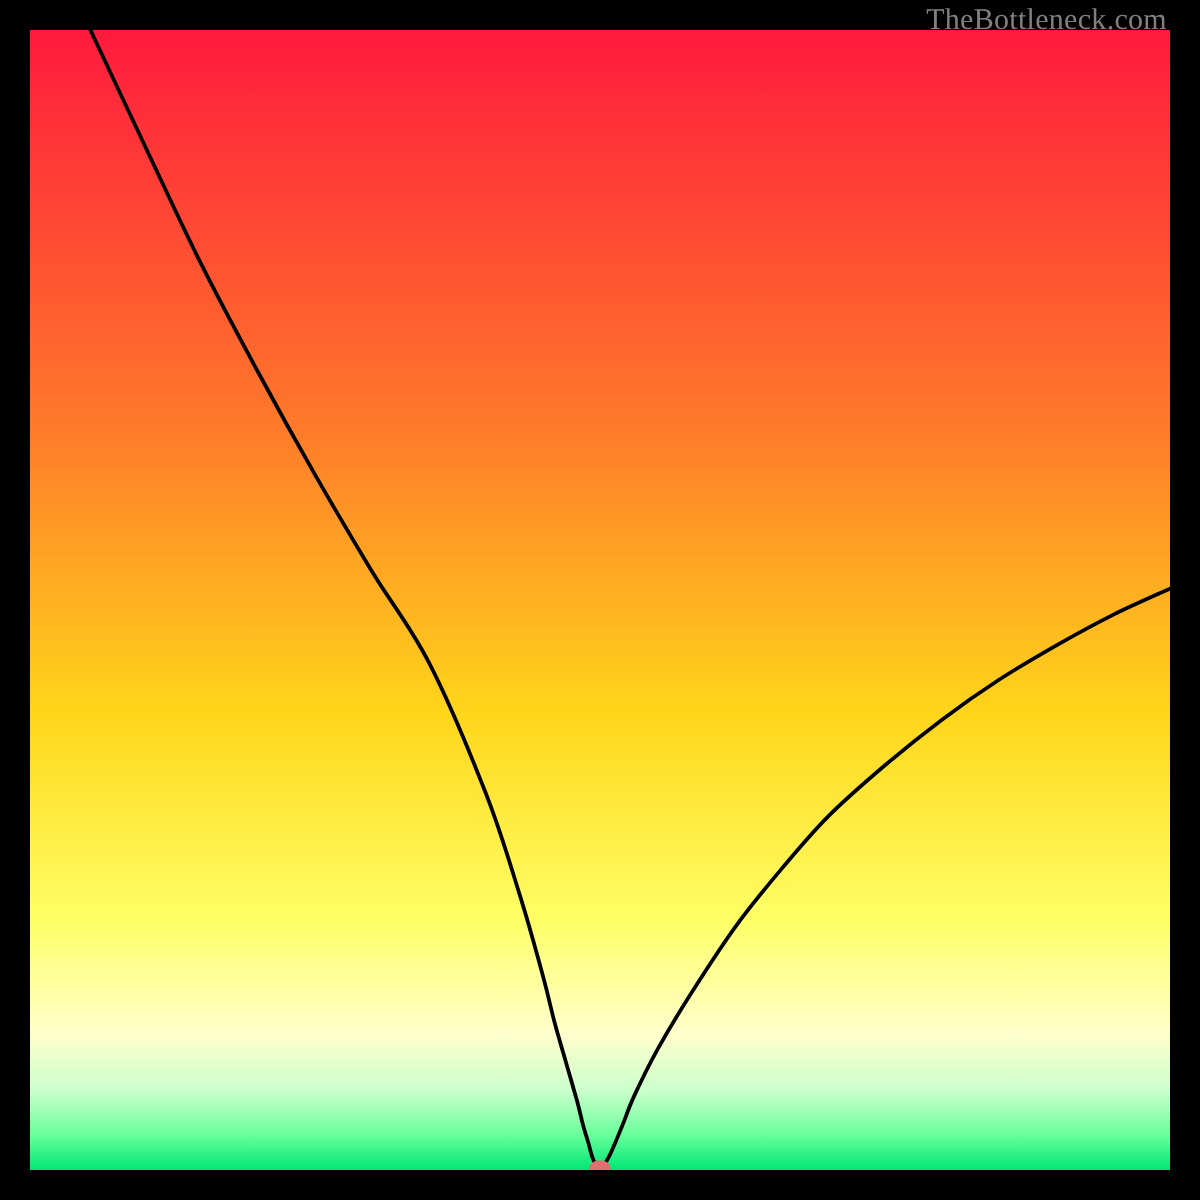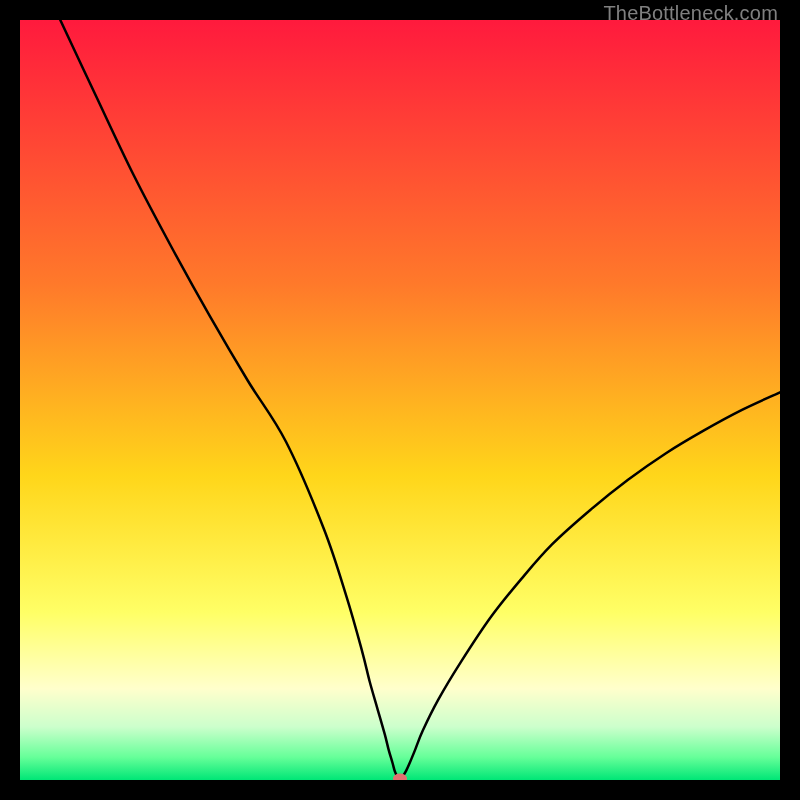--- a/index.html
+++ b/index.html
@@ -9,20 +9,21 @@
     height: 800px;
     background: #000;
     overflow: hidden;
     font-family: Arial, Helvetica, sans-serif;
   }
   .frame {
     position: absolute;
     top: 0; left: 0;
     width: 800px; height: 800px;
     background: #000;
+    font-family: Liberation Serif, serif;
   }
   .plot-area {
     position: absolute;
     top: 20px;
     left: 20px;
     width: 760px;
     height: 760px;
     overflow: hidden;
   }
   .watermark {

